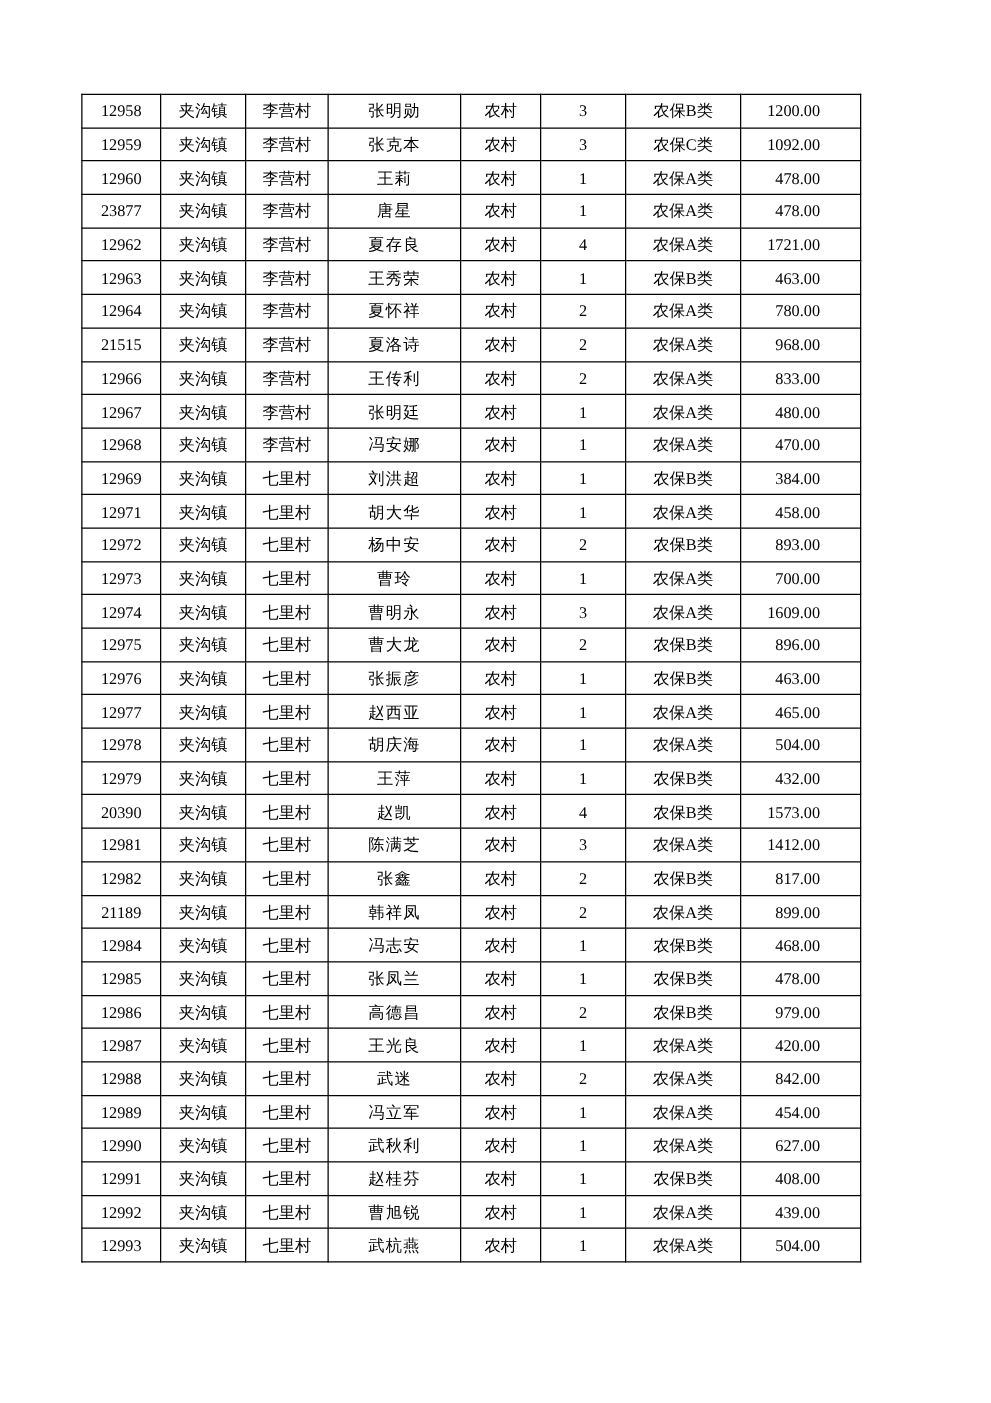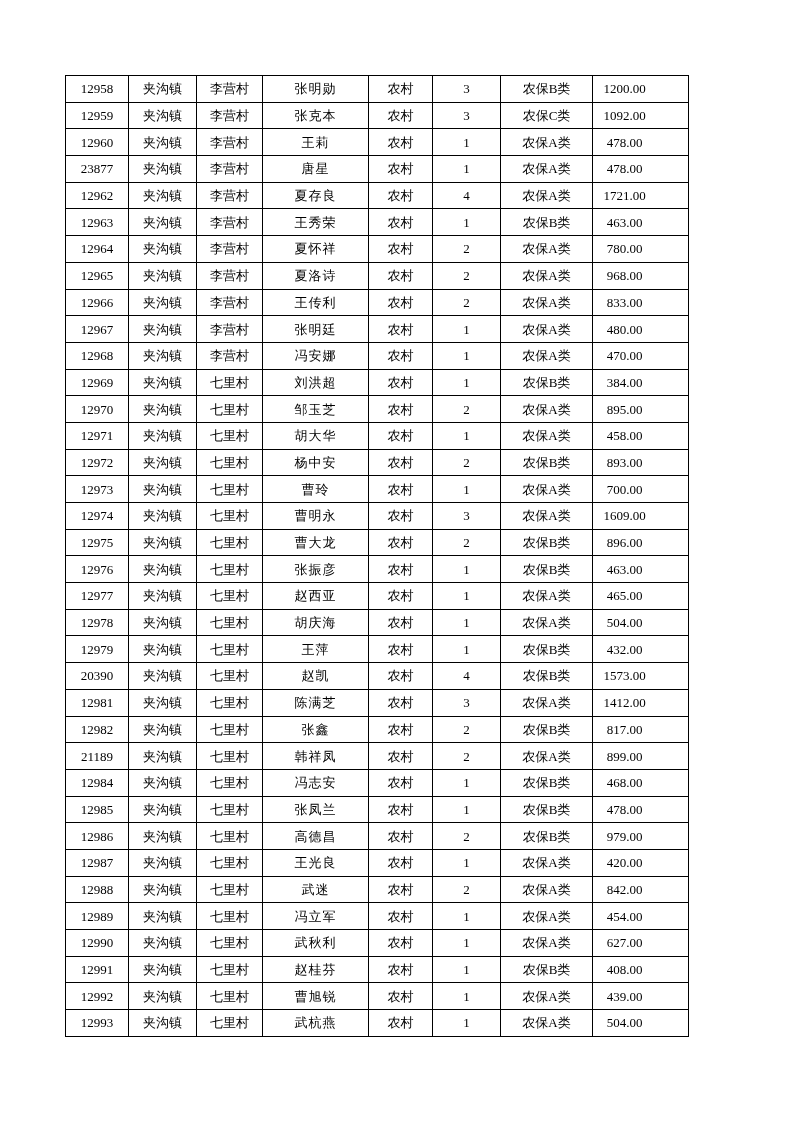--- a/index.html
+++ b/index.html
@@ -28,21 +28,21 @@
     font-size: 13px;
     line-height: 1;
     text-align: center;
     height: 25.7px;
     padding: 0;
     white-space: nowrap;
     overflow: hidden;
     color: #000;
   }
   table.grid td.amount {
-    text-align: center;
+    text-align: right;
     padding-right: 32px;
   }
   table.grid td.name {
     letter-spacing: 1px;
     margin-left: 16px;
   }
 </style>
 </head>
 <body>
 
@@ -123,21 +123,21 @@
           <td>12964</td>
           <td>夹沟镇</td>
           <td>李营村</td>
           <td class="name">夏怀祥</td>
           <td>农村</td>
           <td>2</td>
           <td>农保A类</td>
           <td class="amount">780.00</td>
         </tr>
         <tr>
-          <td>12965</td>
+          <td>21515</td>
           <td>夹沟镇</td>
           <td>李营村</td>
           <td class="name">夏洛诗</td>
           <td>农村</td>
           <td>2</td>
           <td>农保A类</td>
           <td class="amount">968.00</td>
         </tr>
         <tr>
           <td>12966</td>
@@ -171,30 +171,20 @@
         </tr>
         <tr>
           <td>12969</td>
           <td>夹沟镇</td>
           <td>七里村</td>
           <td class="name">刘洪超</td>
           <td>农村</td>
           <td>1</td>
           <td>农保B类</td>
           <td class="amount">384.00</td>
-        </tr>
-        <tr>
-          <td>12970</td>
-          <td>夹沟镇</td>
-          <td>七里村</td>
-          <td class="name">邹玉芝</td>
-          <td>农村</td>
-          <td>2</td>
-          <td>农保A类</td>
-          <td class="amount">895.00</td>
         </tr>
         <tr>
           <td>12971</td>
           <td>夹沟镇</td>
           <td>七里村</td>
           <td class="name">胡大华</td>
           <td>农村</td>
           <td>1</td>
           <td>农保A类</td>
           <td class="amount">458.00</td>

